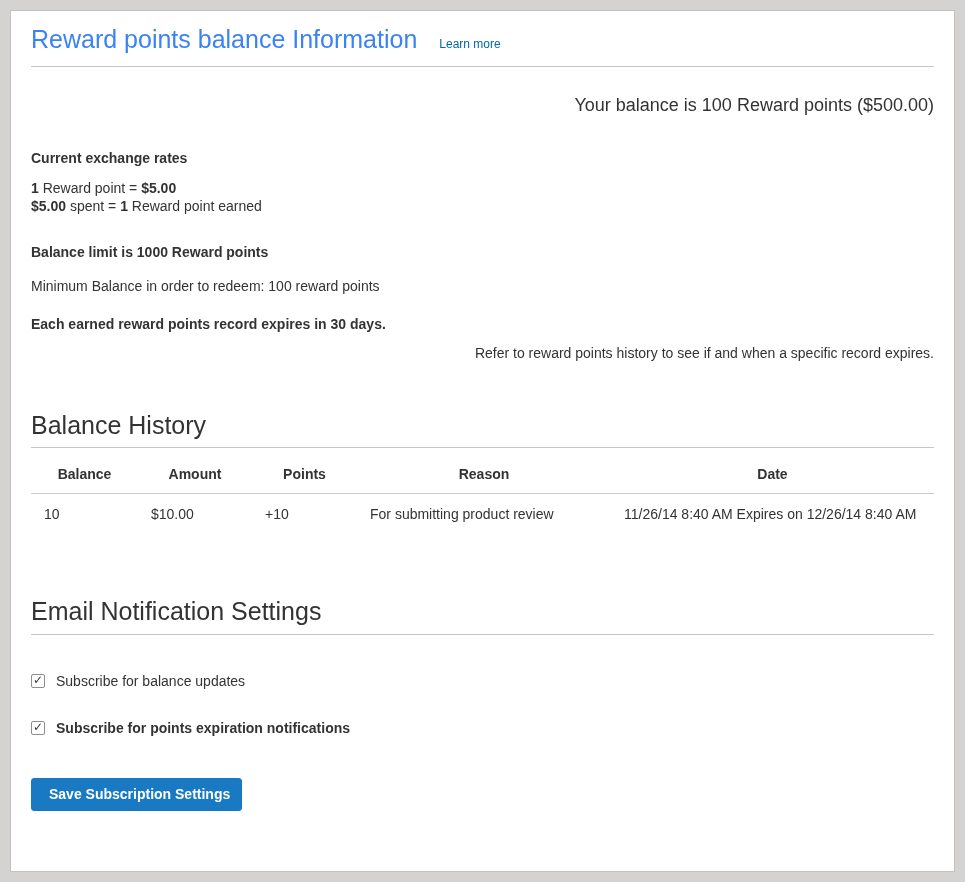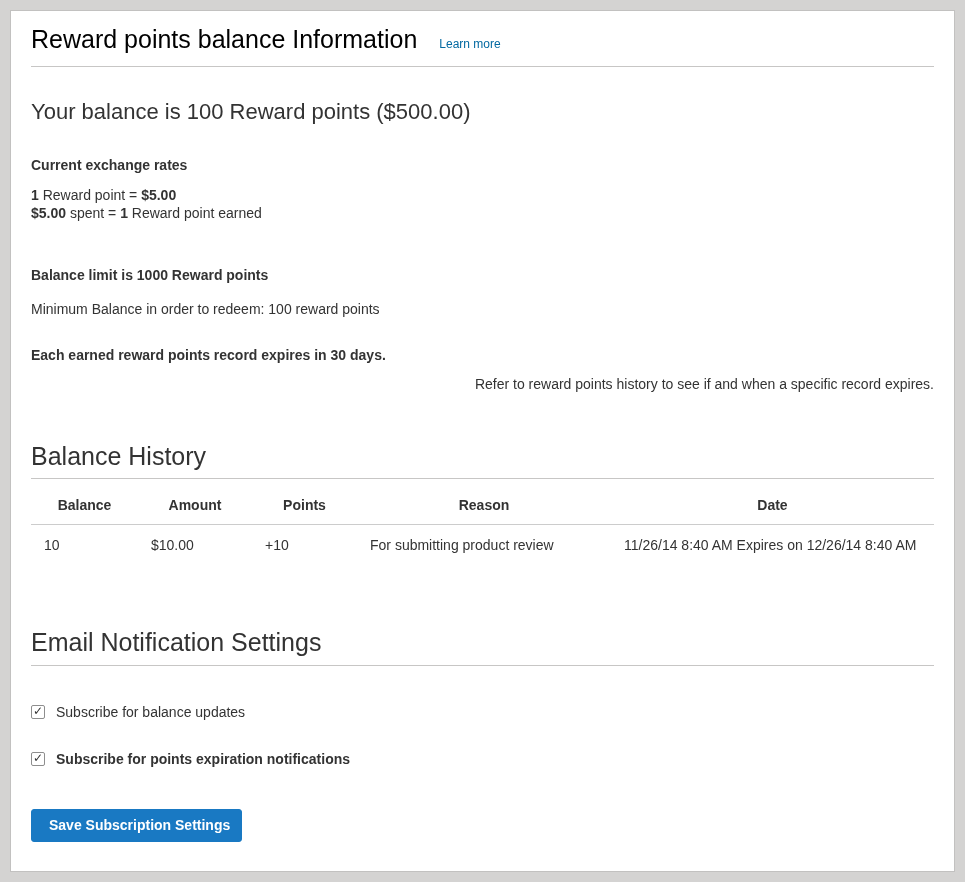--- a/index.html
+++ b/index.html
@@ -23,41 +23,42 @@
     display: flex;
     align-items: baseline;
     gap: 22px;
     padding-bottom: 12px;
     border-bottom: 1px solid #c7c6c5;
   }
   h1 {
     font-size: 25px;
     line-height: 1.1;
     font-weight: 300;
-    color: #000000;
+    color: #3b82f6;
   }
   .learn-more {
     font-size: 12px;
     color: #0369a1;
     text-decoration: none;
     cursor: pointer;
   }
   
   .balance-summary {
-    margin-top: 34px;
-    font-size: 22px;
+    margin-top: 27px;
+    font-size: 18px;
     line-height: 22px;
+    text-align: right;
   }
   p { font-size: 14px; line-height: 18px; }
   .bold { font-weight: 700; }
   .exchange-heading { margin-top: 33px; }
   .rates { margin-top: 12px; }
-  .balance-limit { margin-top: 44px; }
+  .balance-limit { margin-top: 28px; }
   .min-balance { margin-top: 16px; }
-  .expires { margin-top: 28px; }
+  .expires { margin-top: 20px; }
   .expires-note { margin-top: 11px; text-align: right; }
   b, strong { font-weight: 700; }
   
   h2 {
     font-size: 25px;
     line-height: 1.1;
     font-weight: 300;
     color: #333;
     padding-bottom: 8px;
     border-bottom: 1px solid #c7c6c5;

